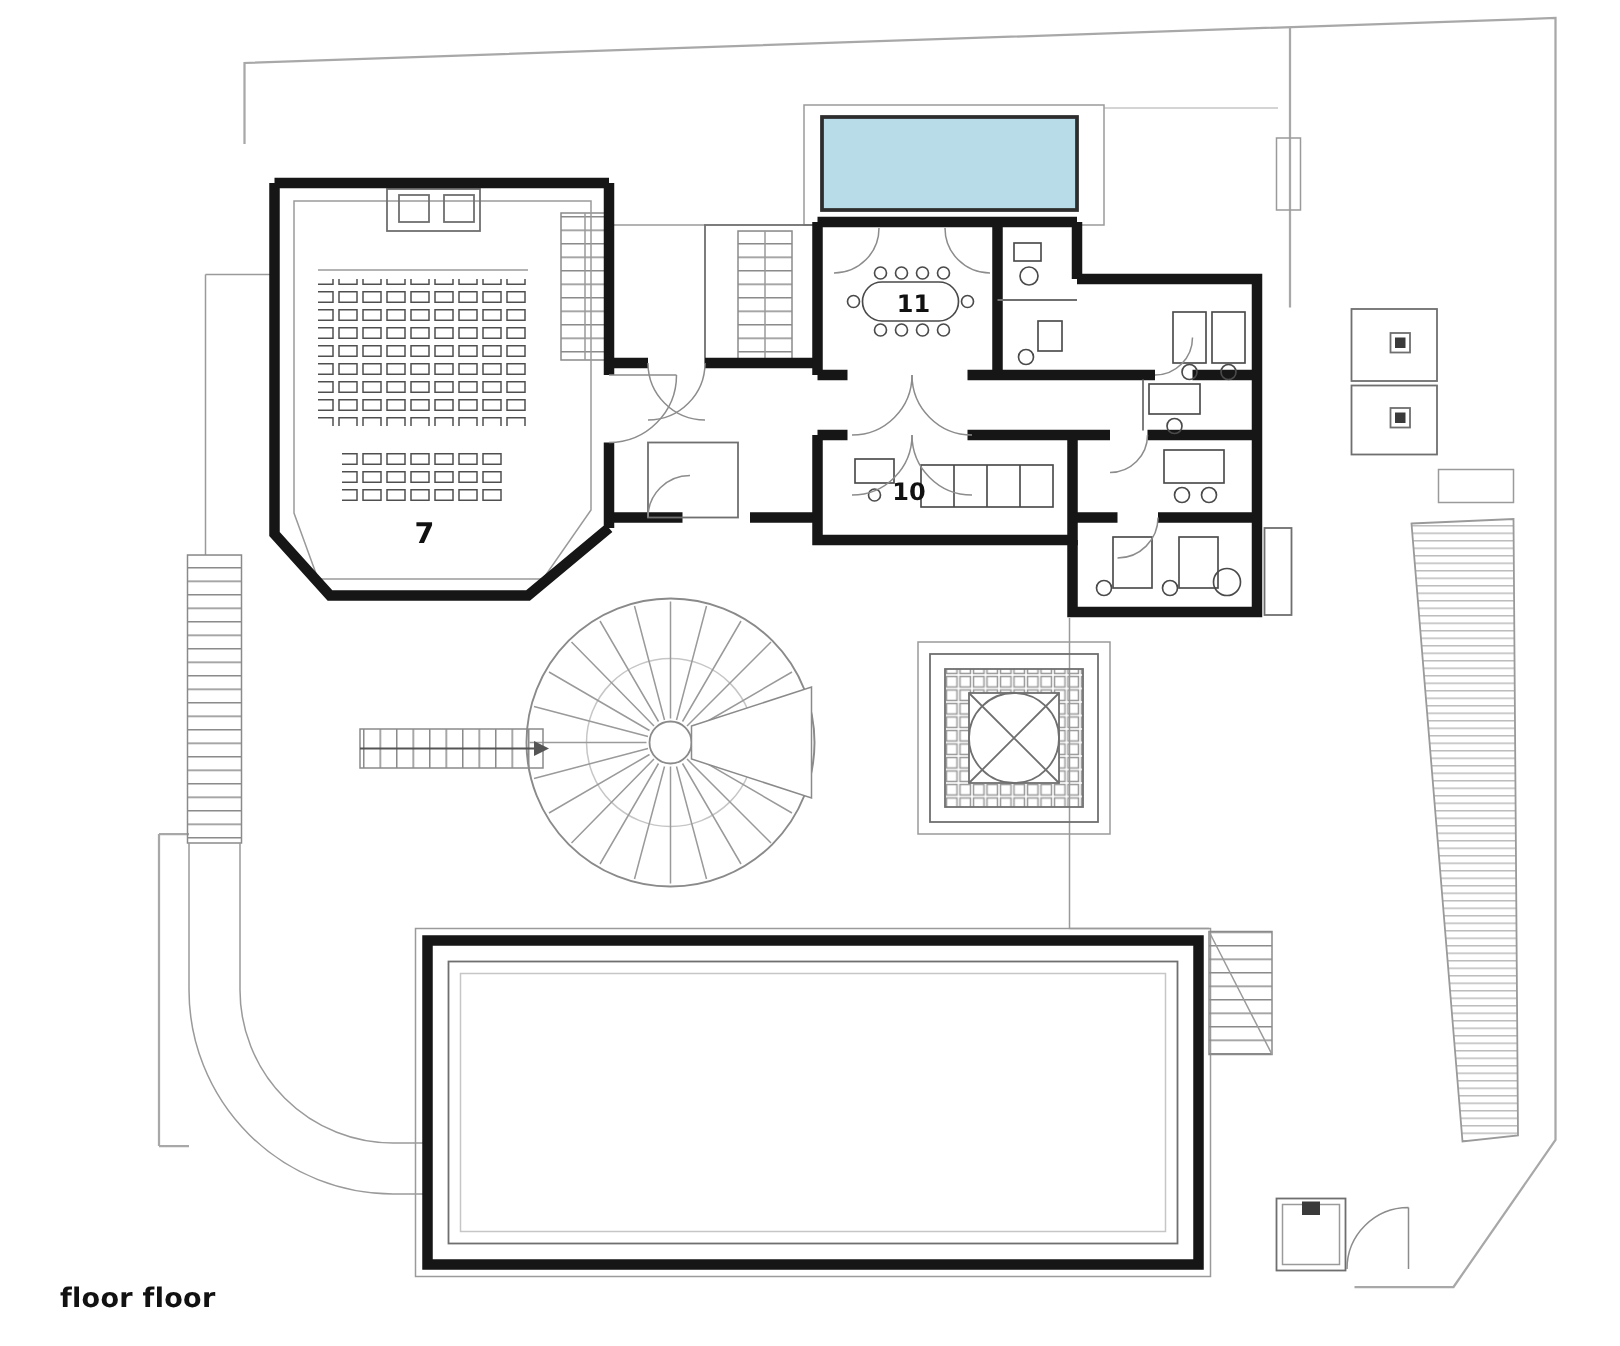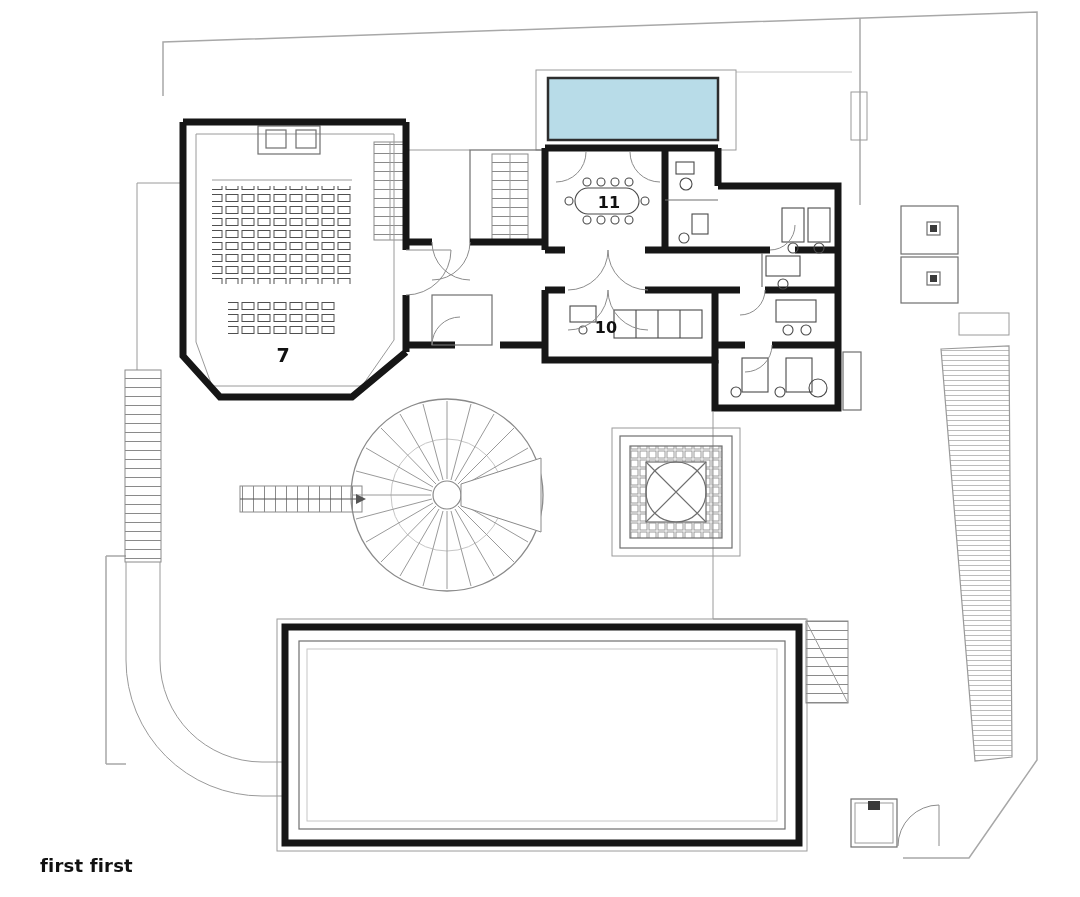--- a/index.html
+++ b/index.html
@@ -214,14 +214,14 @@
     <rect class="thin2" x="855" y="803" width="38" height="40"></rect>
     <rect x="868" y="801" width="12" height="9" fill="#3a3a3a"></rect>
     <path class="door" d="M898,846 A41,41 0 0 1 939,805 M939,805 V846"></path>
   </g>
 
   <text class="roomlabel lbl-big" x="283" y="362">7</text>
   <text class="roomlabel lbl-med" x="606" y="333">10</text>
   <text class="roomlabel lbl-med" x="609" y="208">11</text>
 </svg>
 
-<div id="caption">first first</div>
+<div id="caption">floor floor</div>
 </div>
 
 </body></html>

